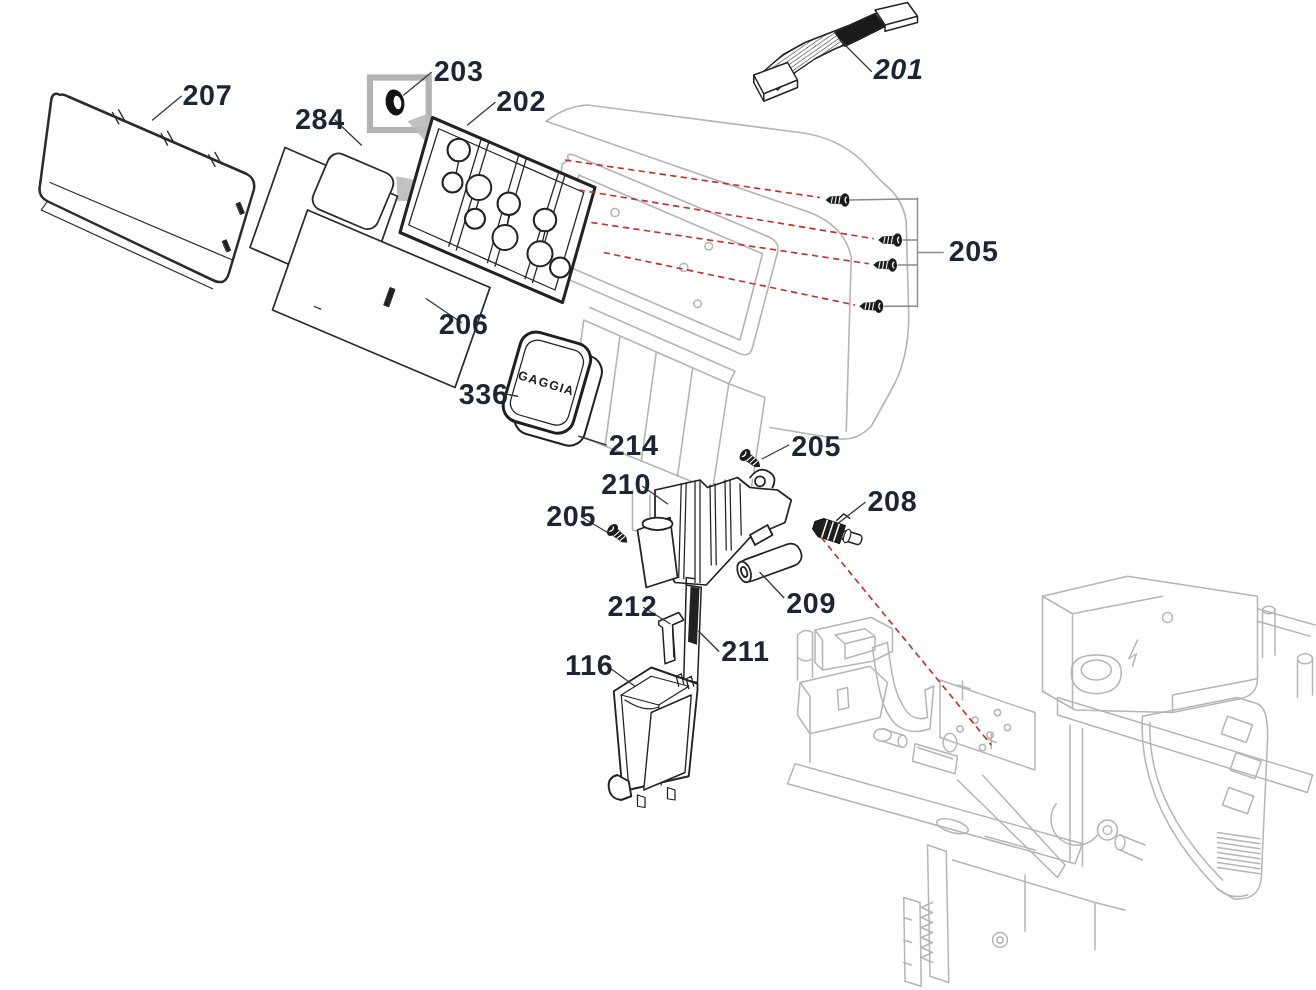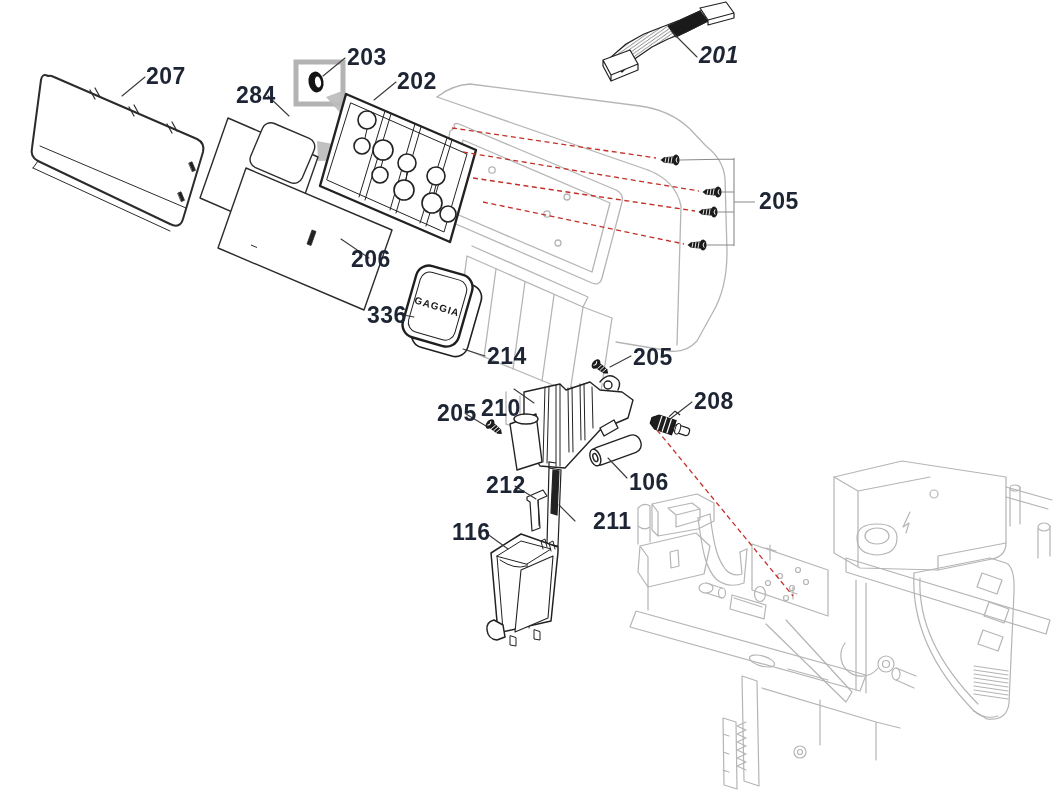--- a/index.html
+++ b/index.html
@@ -275,20 +275,20 @@
 <span class="plabel" style="left:699px;top:44px;font-style:italic;">201</span>
 <span class="plabel" style="left:397px;top:70px;">202</span>
 <span class="plabel" style="left:347px;top:46px;">203</span>
 <span class="plabel" style="left:236px;top:84px;">284</span>
 <span class="plabel" style="left:759px;top:190px;">205</span>
 <span class="plabel" style="left:633px;top:346px;">205</span>
 <span class="plabel" style="left:437px;top:402px;">205</span>
 <span class="plabel" style="left:351px;top:248px;">206</span>
 <span class="plabel" style="left:146px;top:65px;">207</span>
 <span class="plabel" style="left:694px;top:390px;">208</span>
-<span class="plabel" style="left:629px;top:471px;">106</span>
-<span class="plabel" style="left:481px;top:397px;">210</span>
-<span class="plabel" style="left:593px;top:510px;">211</span>
+<span class="plabel" style="left:629px;top:471px;">209</span>
+<span class="plabel" style="left:481px;top:376px;">210</span>
+<span class="plabel" style="left:577px;top:510px;">211</span>
 <span class="plabel" style="left:486px;top:474px;">212</span>
 <span class="plabel" style="left:452px;top:521px;">116</span>
 <span class="plabel" style="left:487px;top:345px;text-align:right;">214</span>
 <span class="plabel" style="left:367px;top:304px;">336</span>
 </div>
 
 </body></html>

